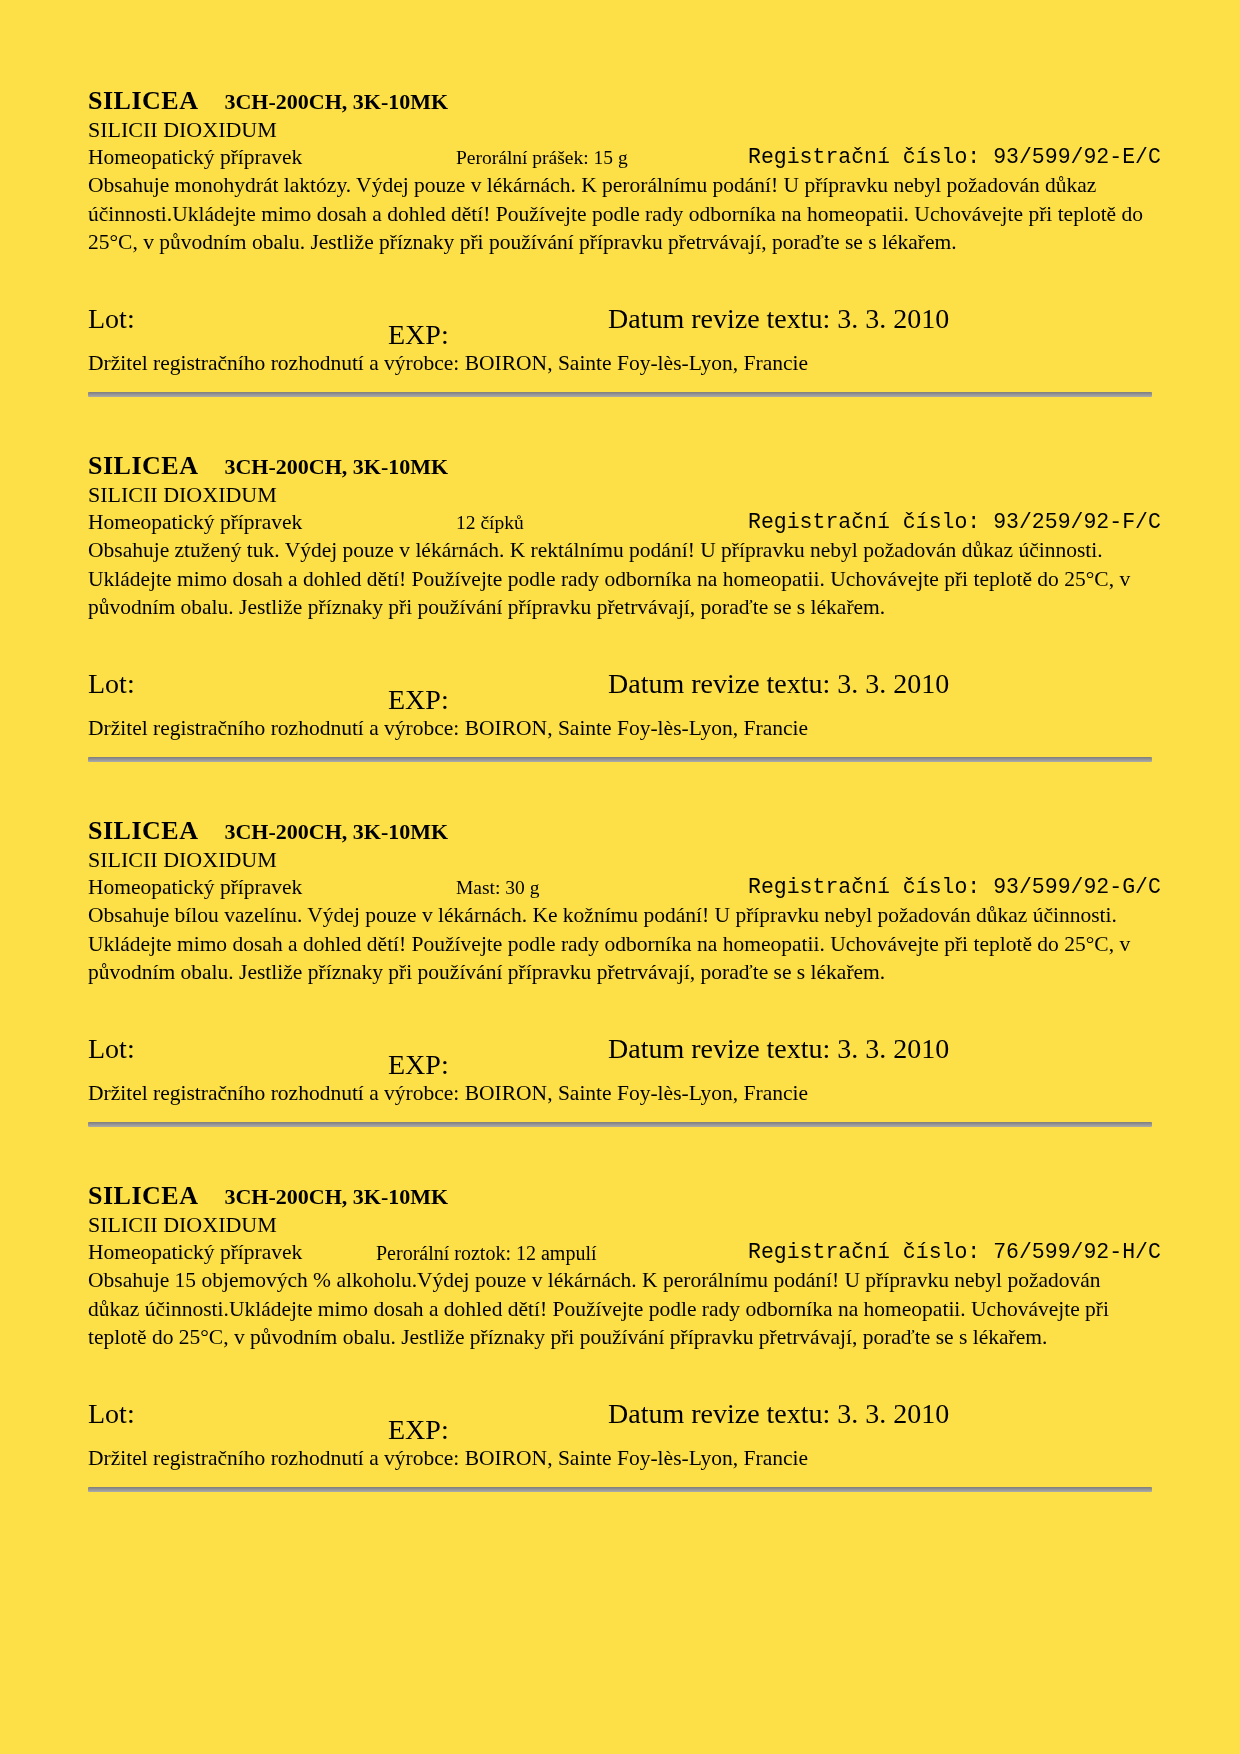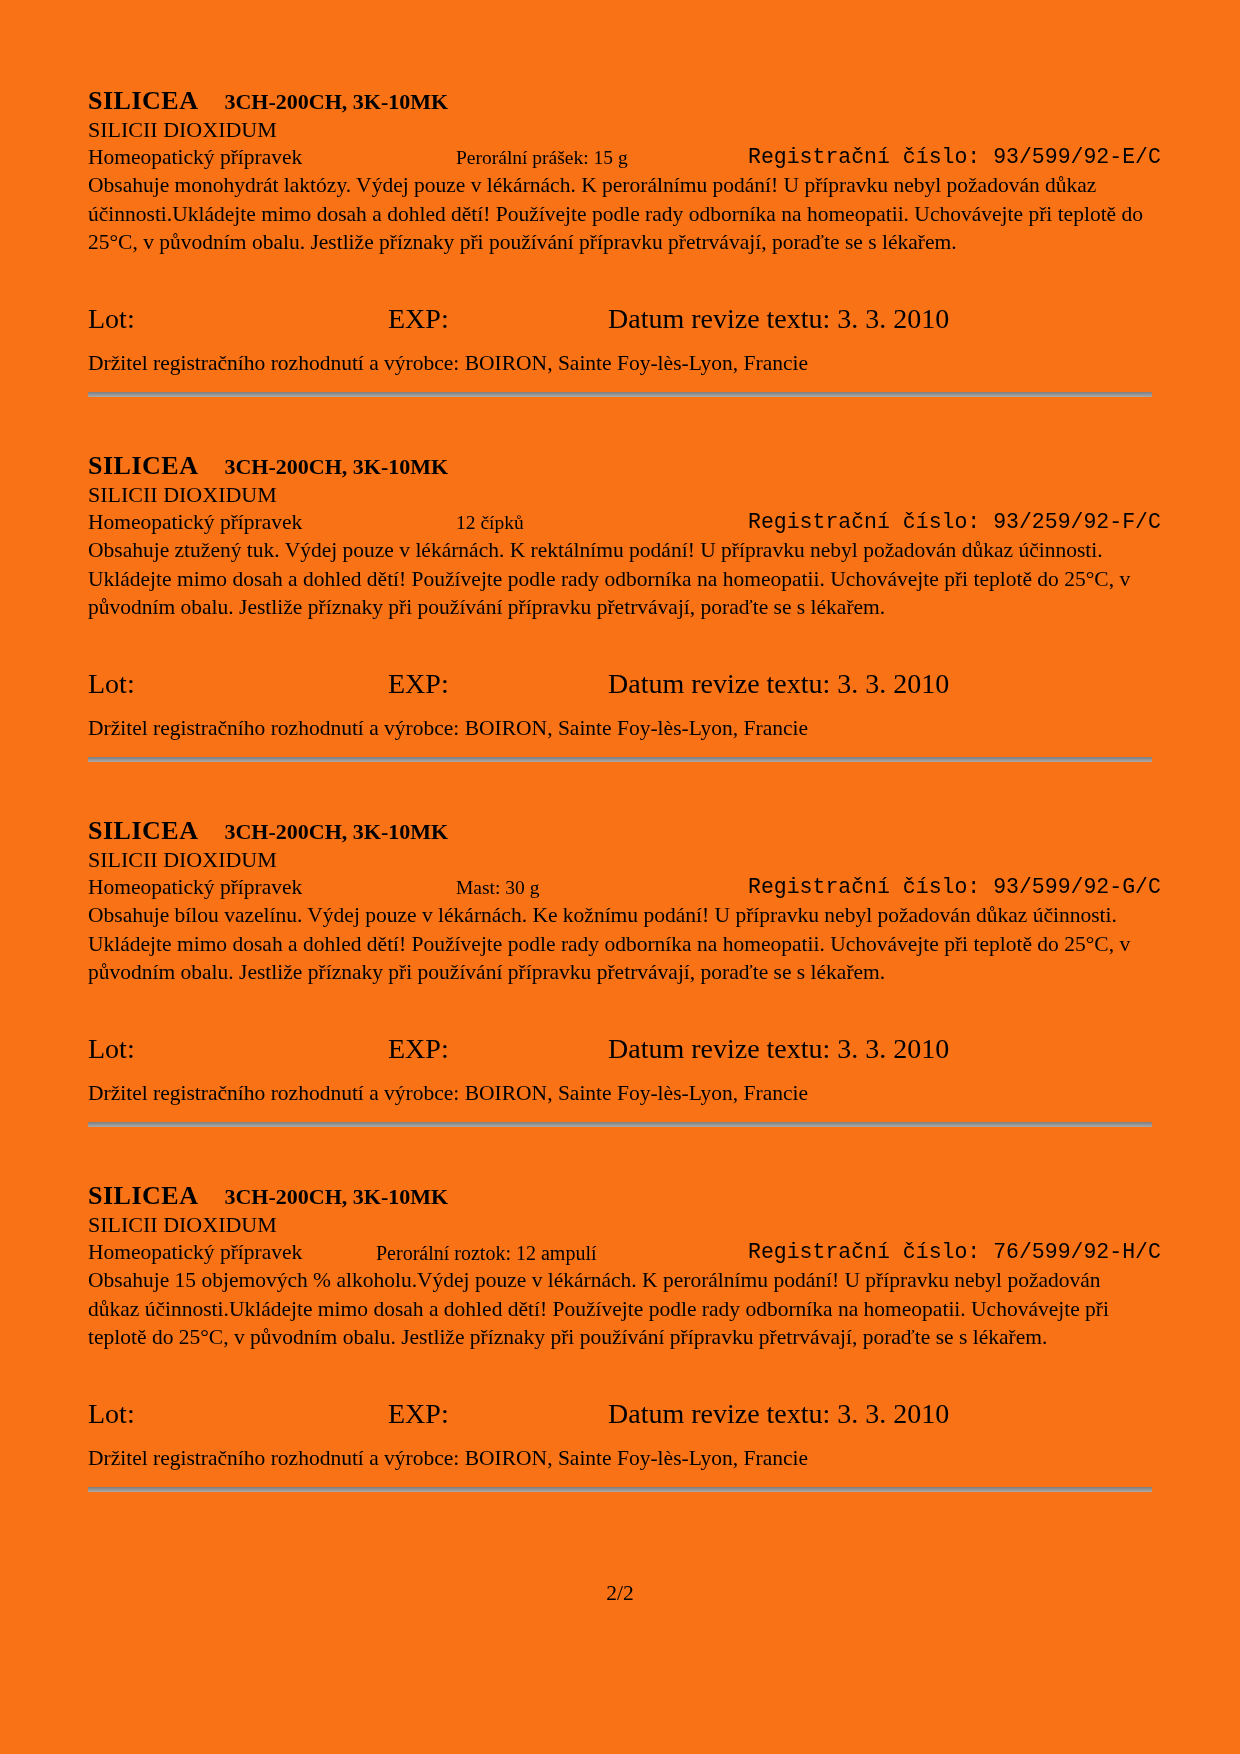--- a/index.html
+++ b/index.html
@@ -4,21 +4,21 @@
 <style>
   html, body {
     margin: 0;
     padding: 0;
     background: #ffffff;
   }
   .page {
     position: relative;
     width: 1240px;
     height: 1754px;
-    background: #f97316;
+    background: #fde047;
     font-family: "Liberation Serif", "DejaVu Serif", serif;
     color: #000000;
     box-sizing: border-box;
     padding: 86px 88px 0 88px;
     overflow: hidden;
   }
   .section { margin: 0; }
   .title-row {
     height: 30px;
     line-height: 30px;
@@ -67,21 +67,21 @@
   }
   .lot-row {
     position: relative;
     margin-top: 20px;
     font-size: 28px;
     line-height: 27px;
     height: 27px;
     white-space: nowrap;
   }
   .lot-label { position: absolute; left: 0; top: 0; }
-  .exp-label { position: absolute; left: 300px; top: 0; text-align: center; }
+  .exp-label { position: absolute; left: 300px; top: 16px; text-align: center; }
   .revision-label { position: absolute; left: 520px; top: 0; }
   .holder {
     margin-top: 18px;
     font-size: 21.5px;
     line-height: 27px;
     height: 27px;
     white-space: nowrap;
   }
   .divider {
     margin-top: 15px;
@@ -175,15 +175,14 @@
     <div class="body-text">Obsahuje 15 objemových % alkoholu.Výdej pouze v lékárnách. K perorálnímu podání! U přípravku nebyl požadován důkaz účinnosti.Ukládejte mimo dosah a dohled dětí! Používejte podle rady odborníka na homeopatii. Uchovávejte při teplotě do 25°C, v původním obalu. Jestliže příznaky při používání přípravku přetrvávají, poraďte se s lékařem.</div>
     <div class="lot-row">
       <span class="lot-label">Lot:</span>
       <span class="exp-label">EXP:</span>
       <span class="revision-label">Datum revize textu: 3. 3. 2010</span>
     </div>
     <div class="holder">Držitel registračního rozhodnutí a výrobce: BOIRON, Sainte Foy-lès-Lyon, Francie</div>
     <div class="divider"></div>
   </div>
 
-  <div class="footer">2/2</div>
 
 </div>
 
 </body></html>

